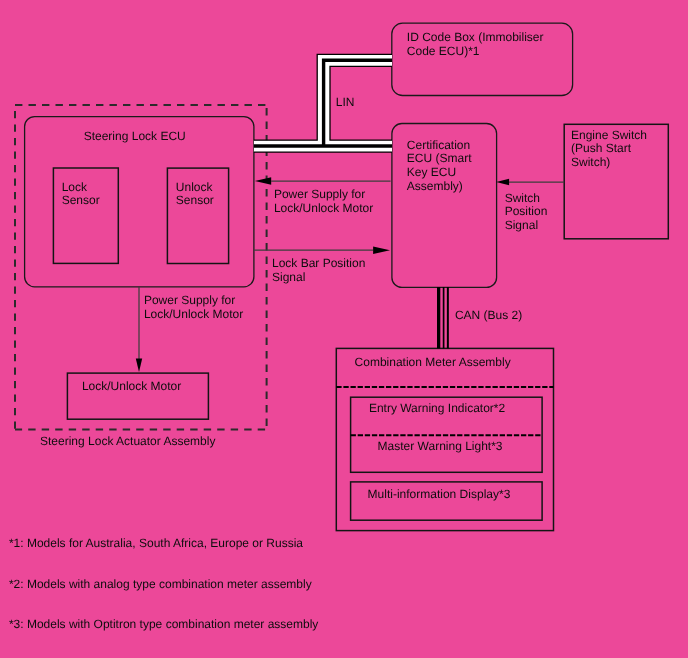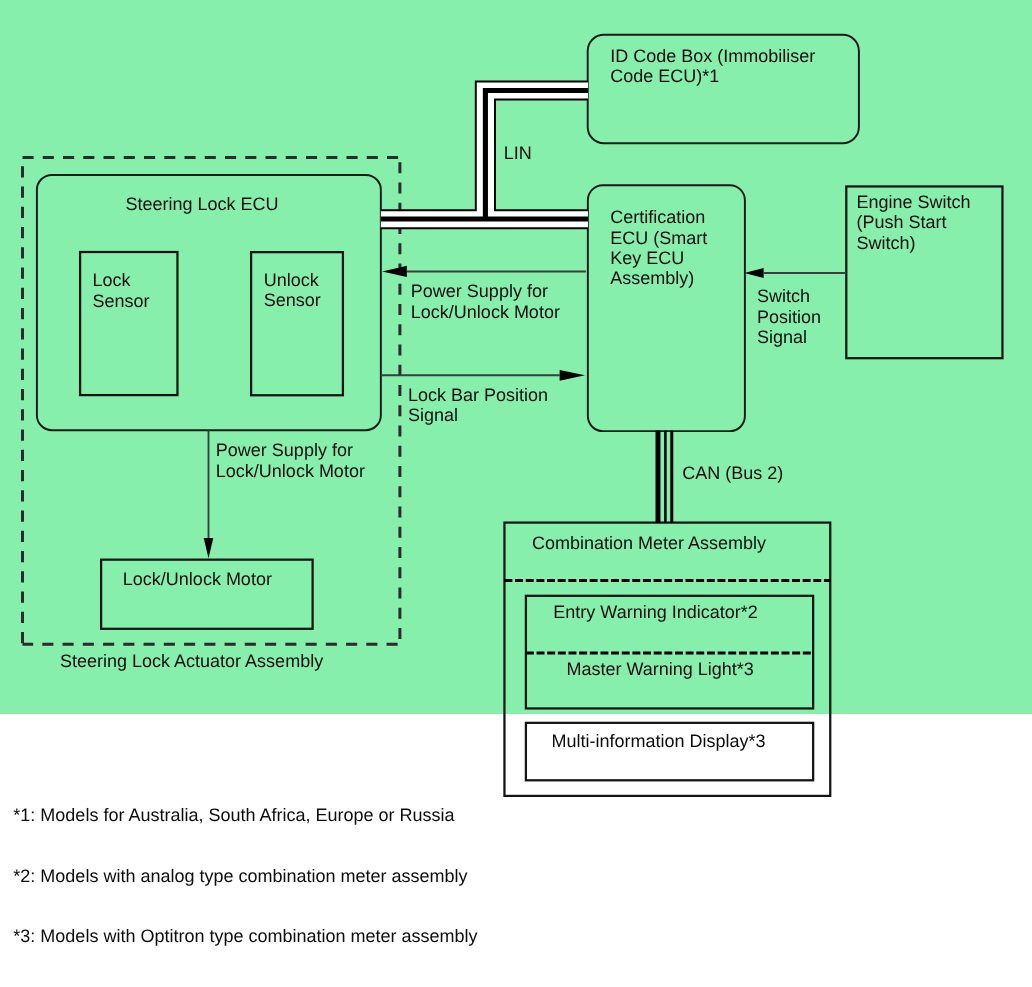--- a/index.html
+++ b/index.html
@@ -1,17 +1,17 @@
 <!DOCTYPE html>
 <html><head>
 <meta charset="utf-8">
 <style>
   html,body{margin:0;padding:0;background:#ffffff;}
   body{width:688px;height:658px;overflow:hidden;font-family:"Liberation Sans",sans-serif;}
-  #page{position:relative;width:688px;height:476px;background:#86efac;}
+  #page{position:relative;width:688px;height:658px;background:#ec4899;}
   svg#diagram{position:absolute;left:0;top:0;display:block;opacity:0.999;}
   text{font-family:"Liberation Sans",sans-serif;font-size:12px;fill:#0d0d0d;-webkit-font-smoothing:antialiased;text-rendering:geometricPrecision;}
   .box-thin{fill:none;stroke:#141414;stroke-width:1.5;}
   .box-round{fill:none;stroke:#1a1a1a;stroke-width:1.3;}
   .dashbox{fill:none;stroke:#2b2b2b;stroke-width:2;stroke-dasharray:7.4 6.1;}
   .dashline{fill:none;stroke:#000000;stroke-width:1.9;stroke-dasharray:5.3 1.8;}
   .sig{stroke:#3d3d3d;stroke-width:1.25;fill:none;}
   .busthin{stroke:#000000;stroke-width:1.3;fill:none;}
   .busthick{stroke:#000000;stroke-width:3.4;fill:none;}
   .arrow{fill:#000000;stroke:none;}

